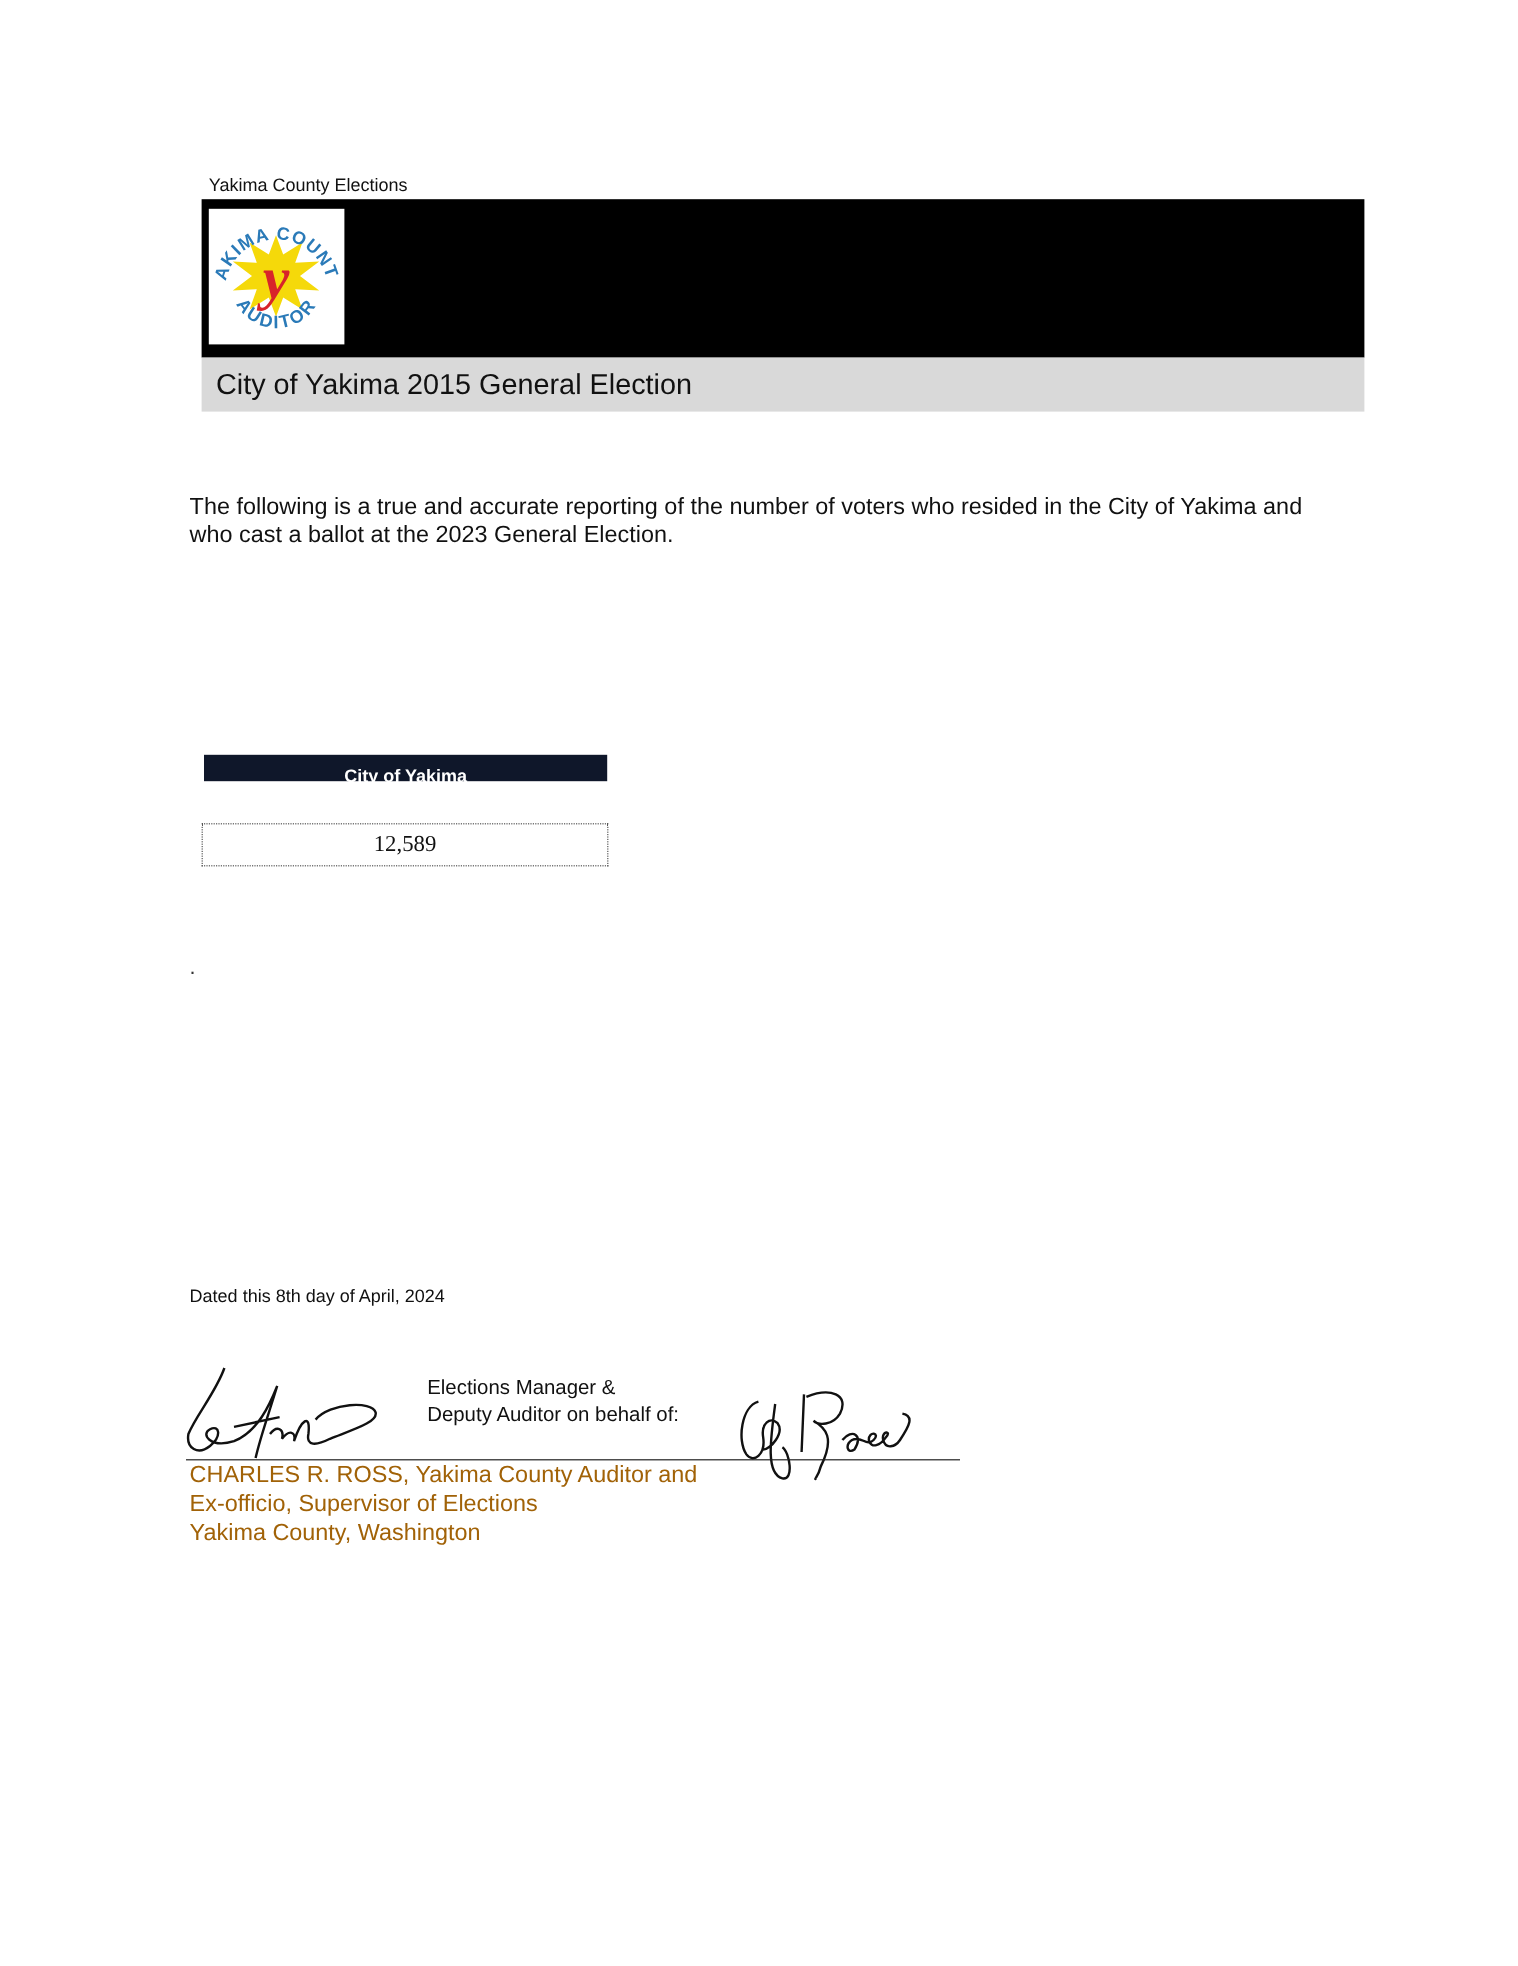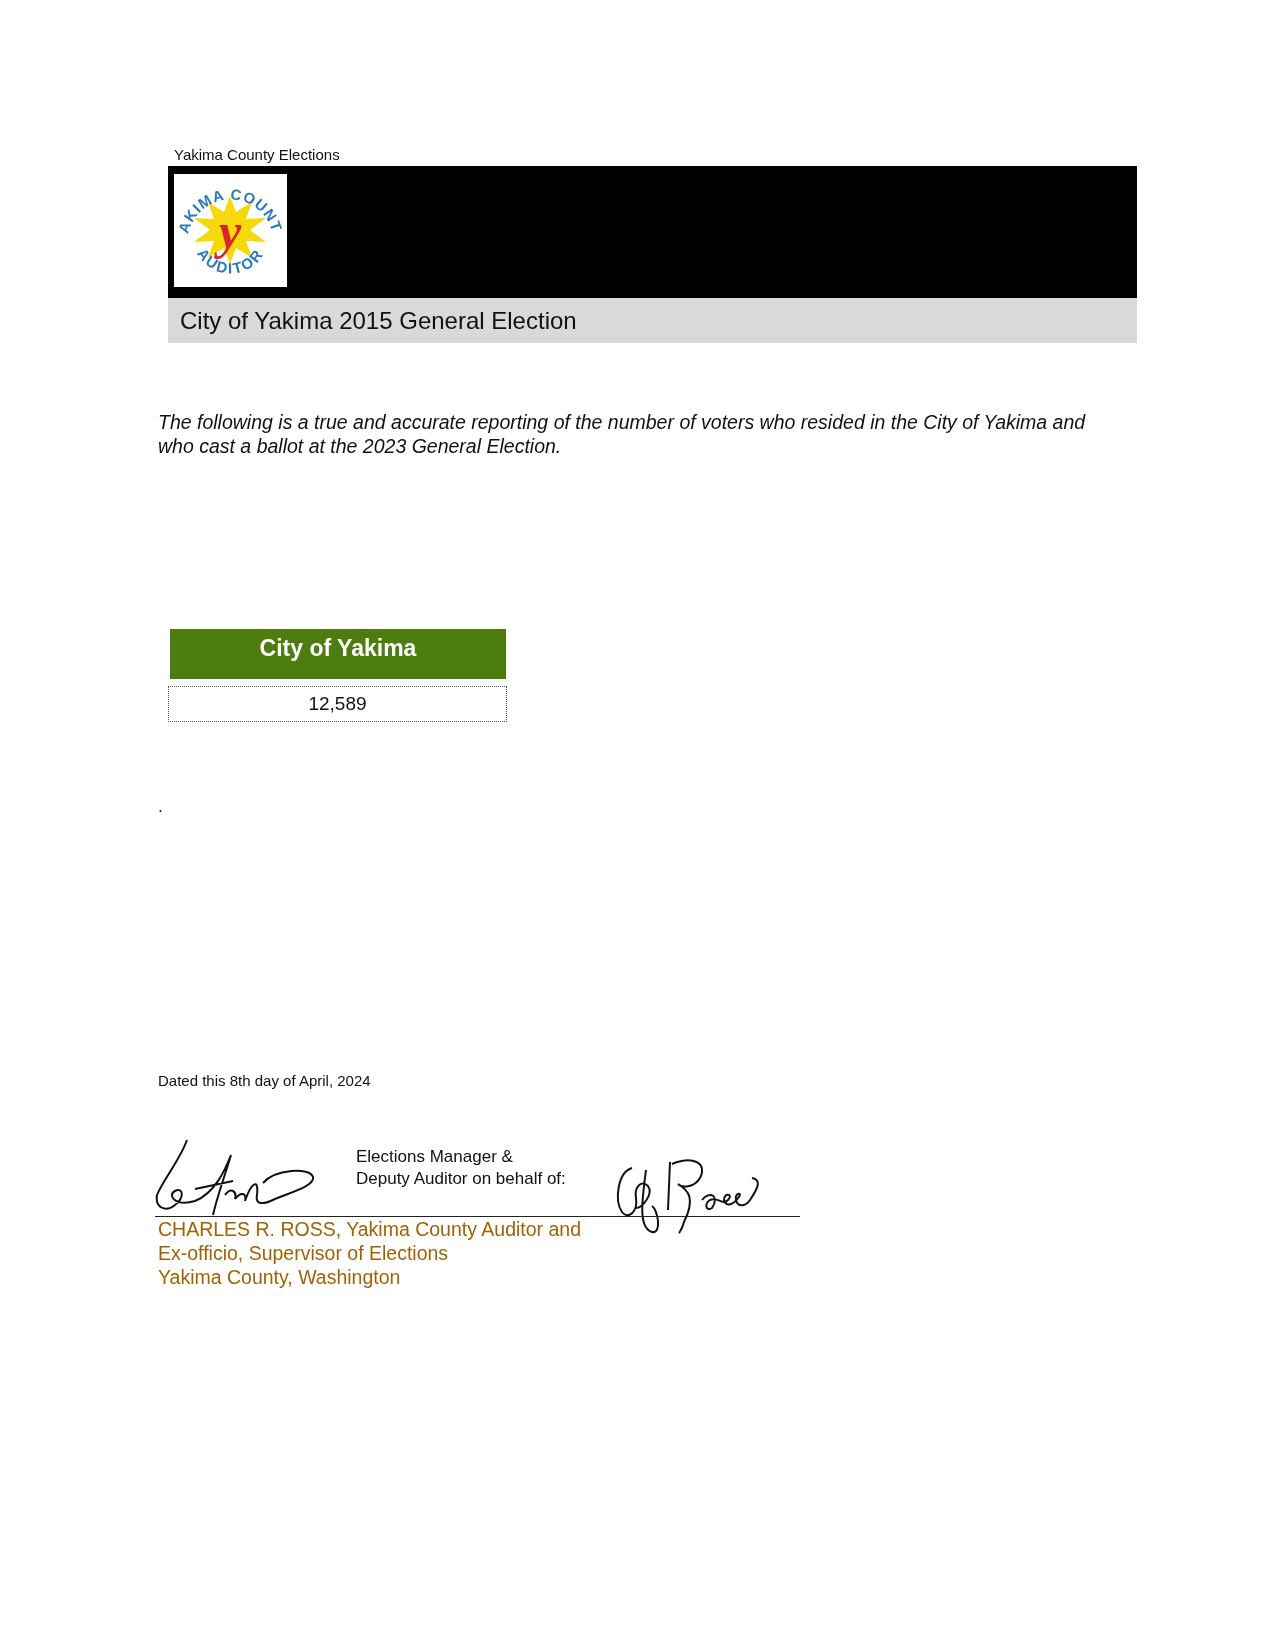--- a/index.html
+++ b/index.html
@@ -5,25 +5,25 @@
     html, body { margin: 0; padding: 0; background: #ffffff; }
     body { width: 1265px; height: 1638px; position: relative; overflow: hidden;
            font-family: "Liberation Sans", sans-serif; color: #111; }
     .abs { position: absolute; }
     .org-label { left: 174px; top: 146px; font-size: 15px; color: #111; white-space: nowrap; }
     .title-bar { left: 168px; top: 166px; width: 969px; height: 132px; background: #000; }
     .logo-box { left: 6px; top: 8px; width: 113px; height: 113px; background: #fff; }
     .title { left: 132px; top: 45px; font-size: 32px; font-weight: bold; color: #fff; white-space: nowrap; }
     .sub-bar { left: 168px; top: 298px; width: 969px; height: 45px; background: #d9d9d9; }
     .subtitle { left: 12px; top: 9px; font-size: 24px; color: #111; white-space: nowrap; }
-    .para { left: 158px; top: 410px; width: 960px; font-size: 19.5px; line-height: 24px; color: #111; font-style: italic; }
-    .tbl-head { left: 170px; top: 629px; width: 336px; height: 50px; background: #4d7c0f;
-                color: #fff; font-weight: bold; font-size: 23px; text-align: center; line-height: 38px; }
+    .para { left: 158px; top: 410px; width: 960px; font-size: 19.5px; line-height: 24px; color: #111; }
+    .tbl-head { left: 170px; top: 629px; width: 336px; height: 22px; background: #0f172a;
+                color: #fff; font-weight: bold; font-size: 15px; text-align: center; line-height: 38px; }
     .tbl-val { left: 168px; top: 686px; width: 337px; height: 34px; border: 1px dotted #555;
-               font-size: 19px; text-align: center; line-height: 34px; color: #111; }
+               font-size: 19px; text-align: center; line-height: 34px; color: #111; font-family: Liberation Serif, serif; }
     .dot { left: 158px; top: 796px; font-size: 18px; color: #333; }
     .dated { left: 158px; top: 1072px; font-size: 15px; color: #111; white-space: nowrap; }
     .sig-line { left: 155px; top: 1216px; width: 645px; height: 0; border-top: 1.5px solid #222; }
     .role { left: 356px; top: 1146px; font-size: 17px; line-height: 22px; color: #111; white-space: nowrap; }
     .auditor { left: 158px; top: 1217px; font-size: 19.5px; line-height: 24px; color: #a16207; white-space: nowrap; }
     svg.sig { position: absolute; overflow: visible; }
   </style>
 </head>
 <body>
 

